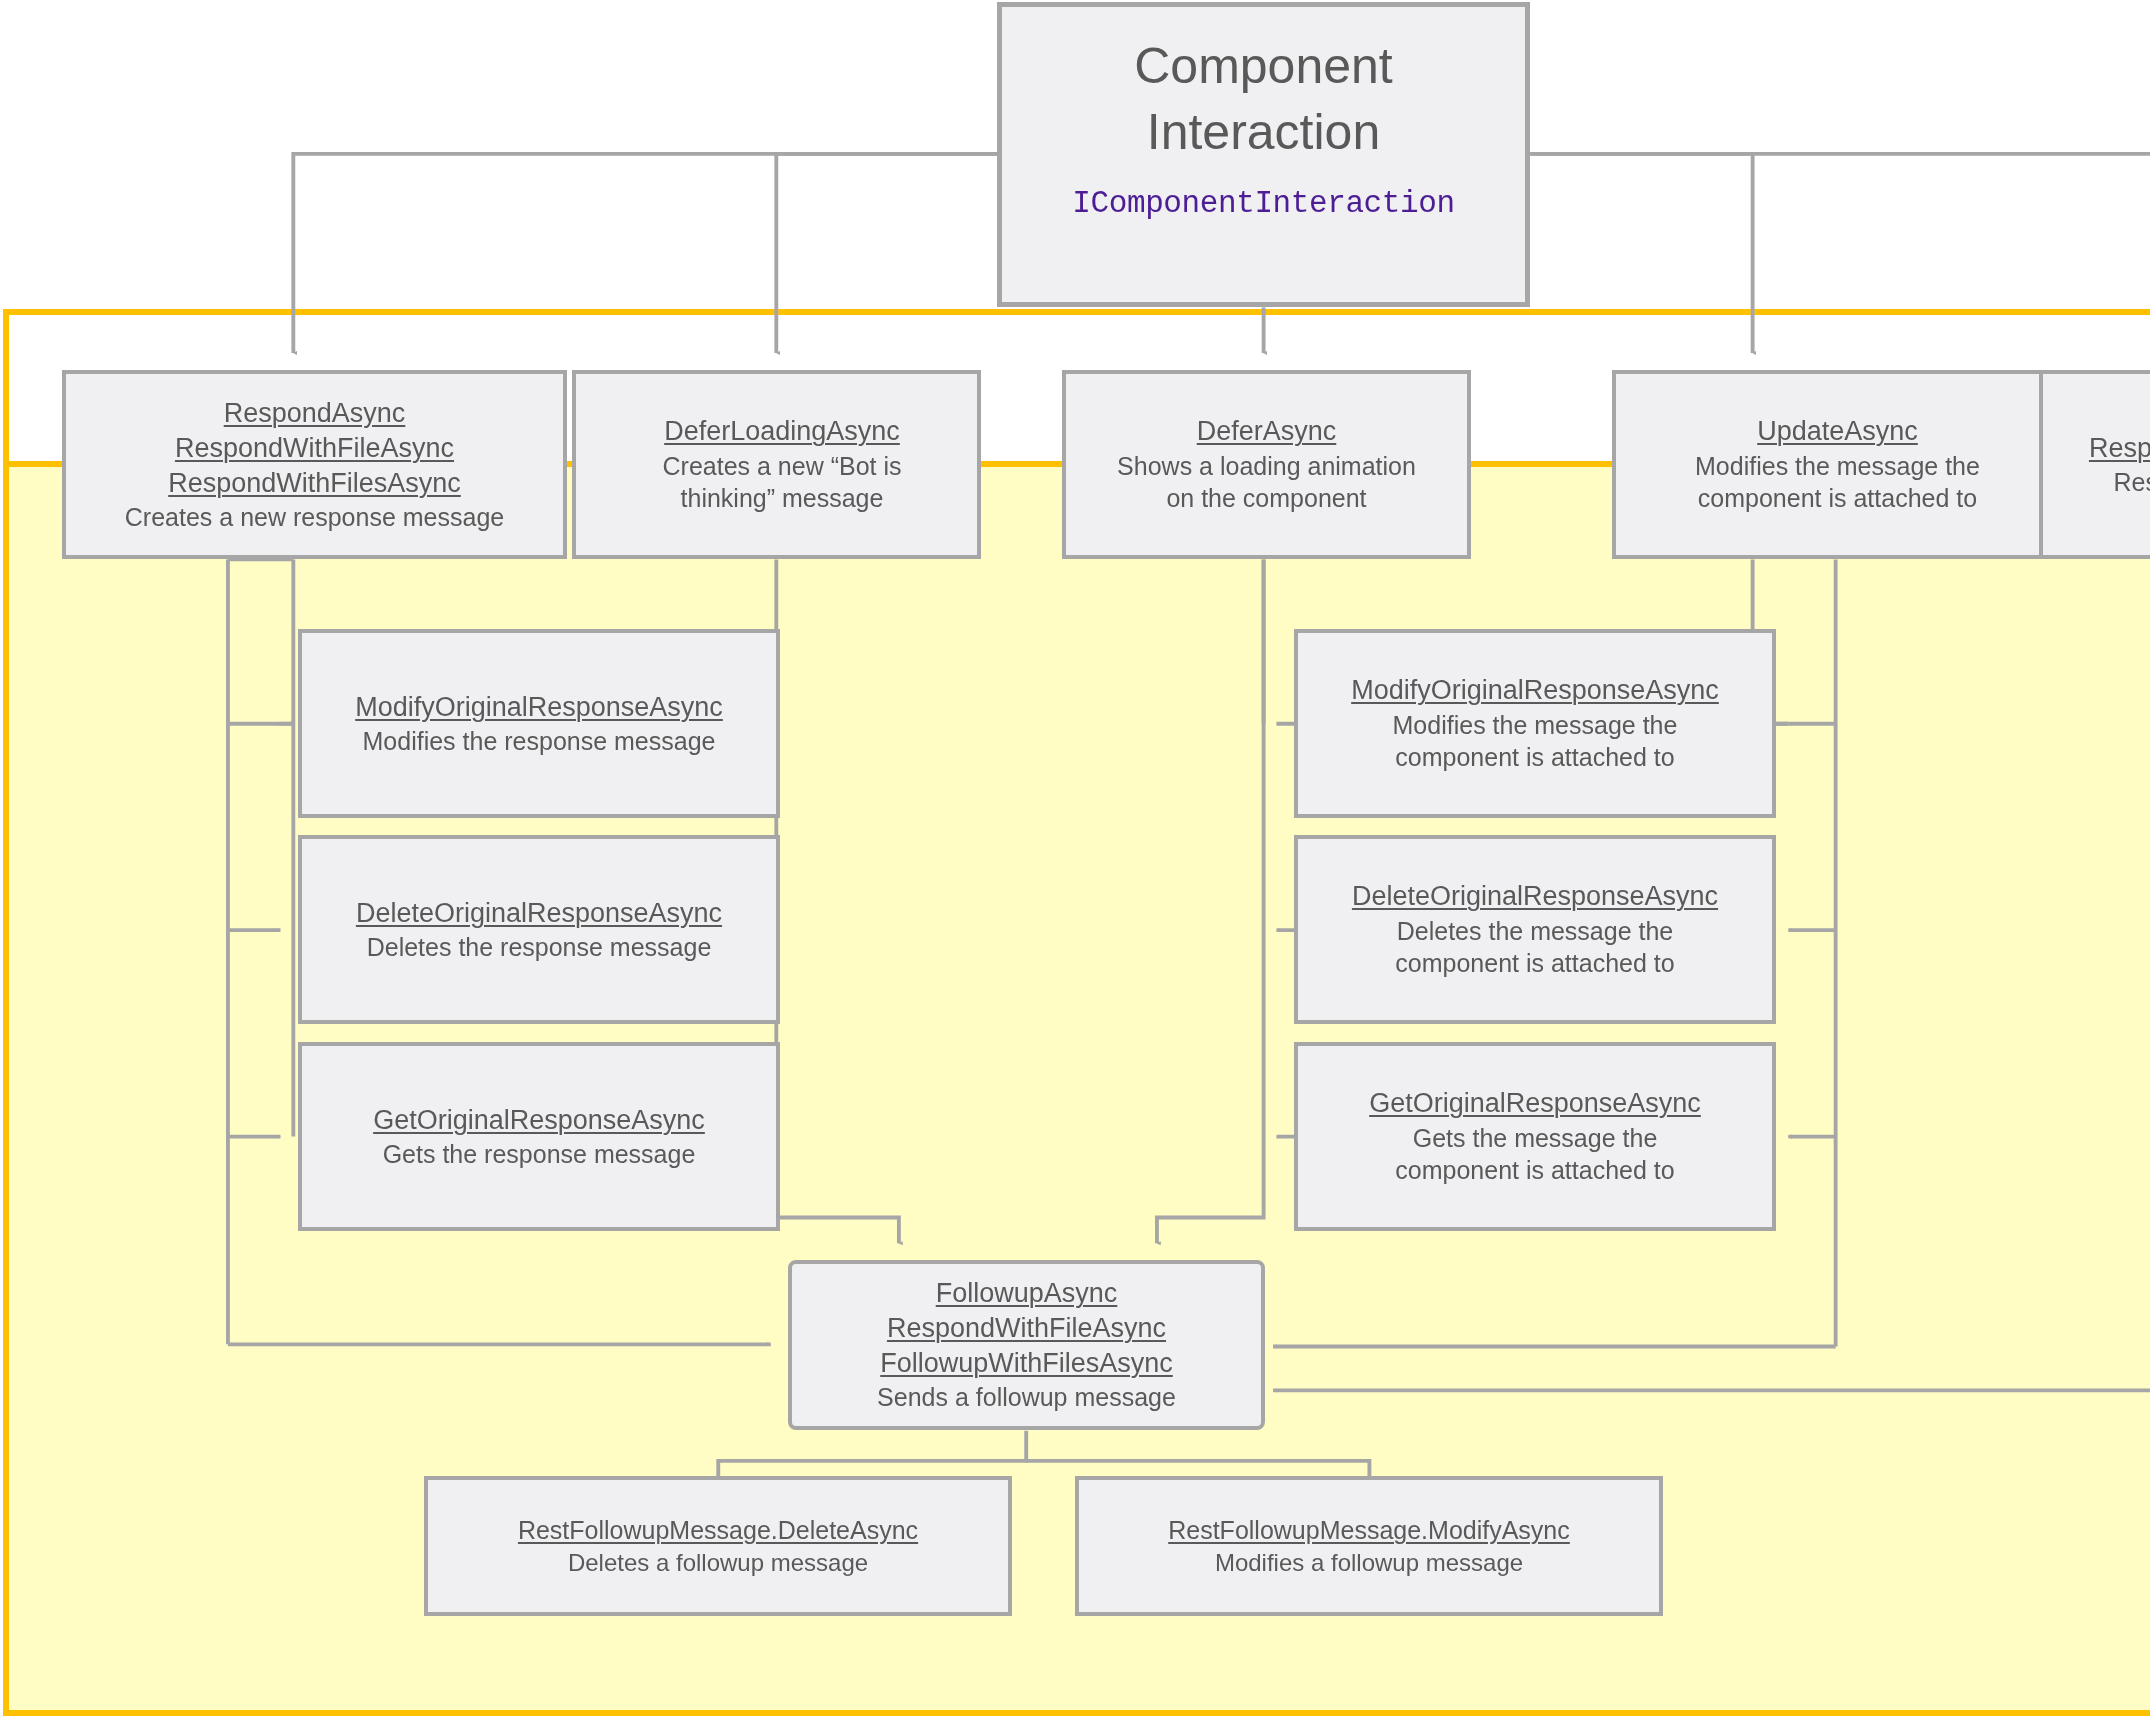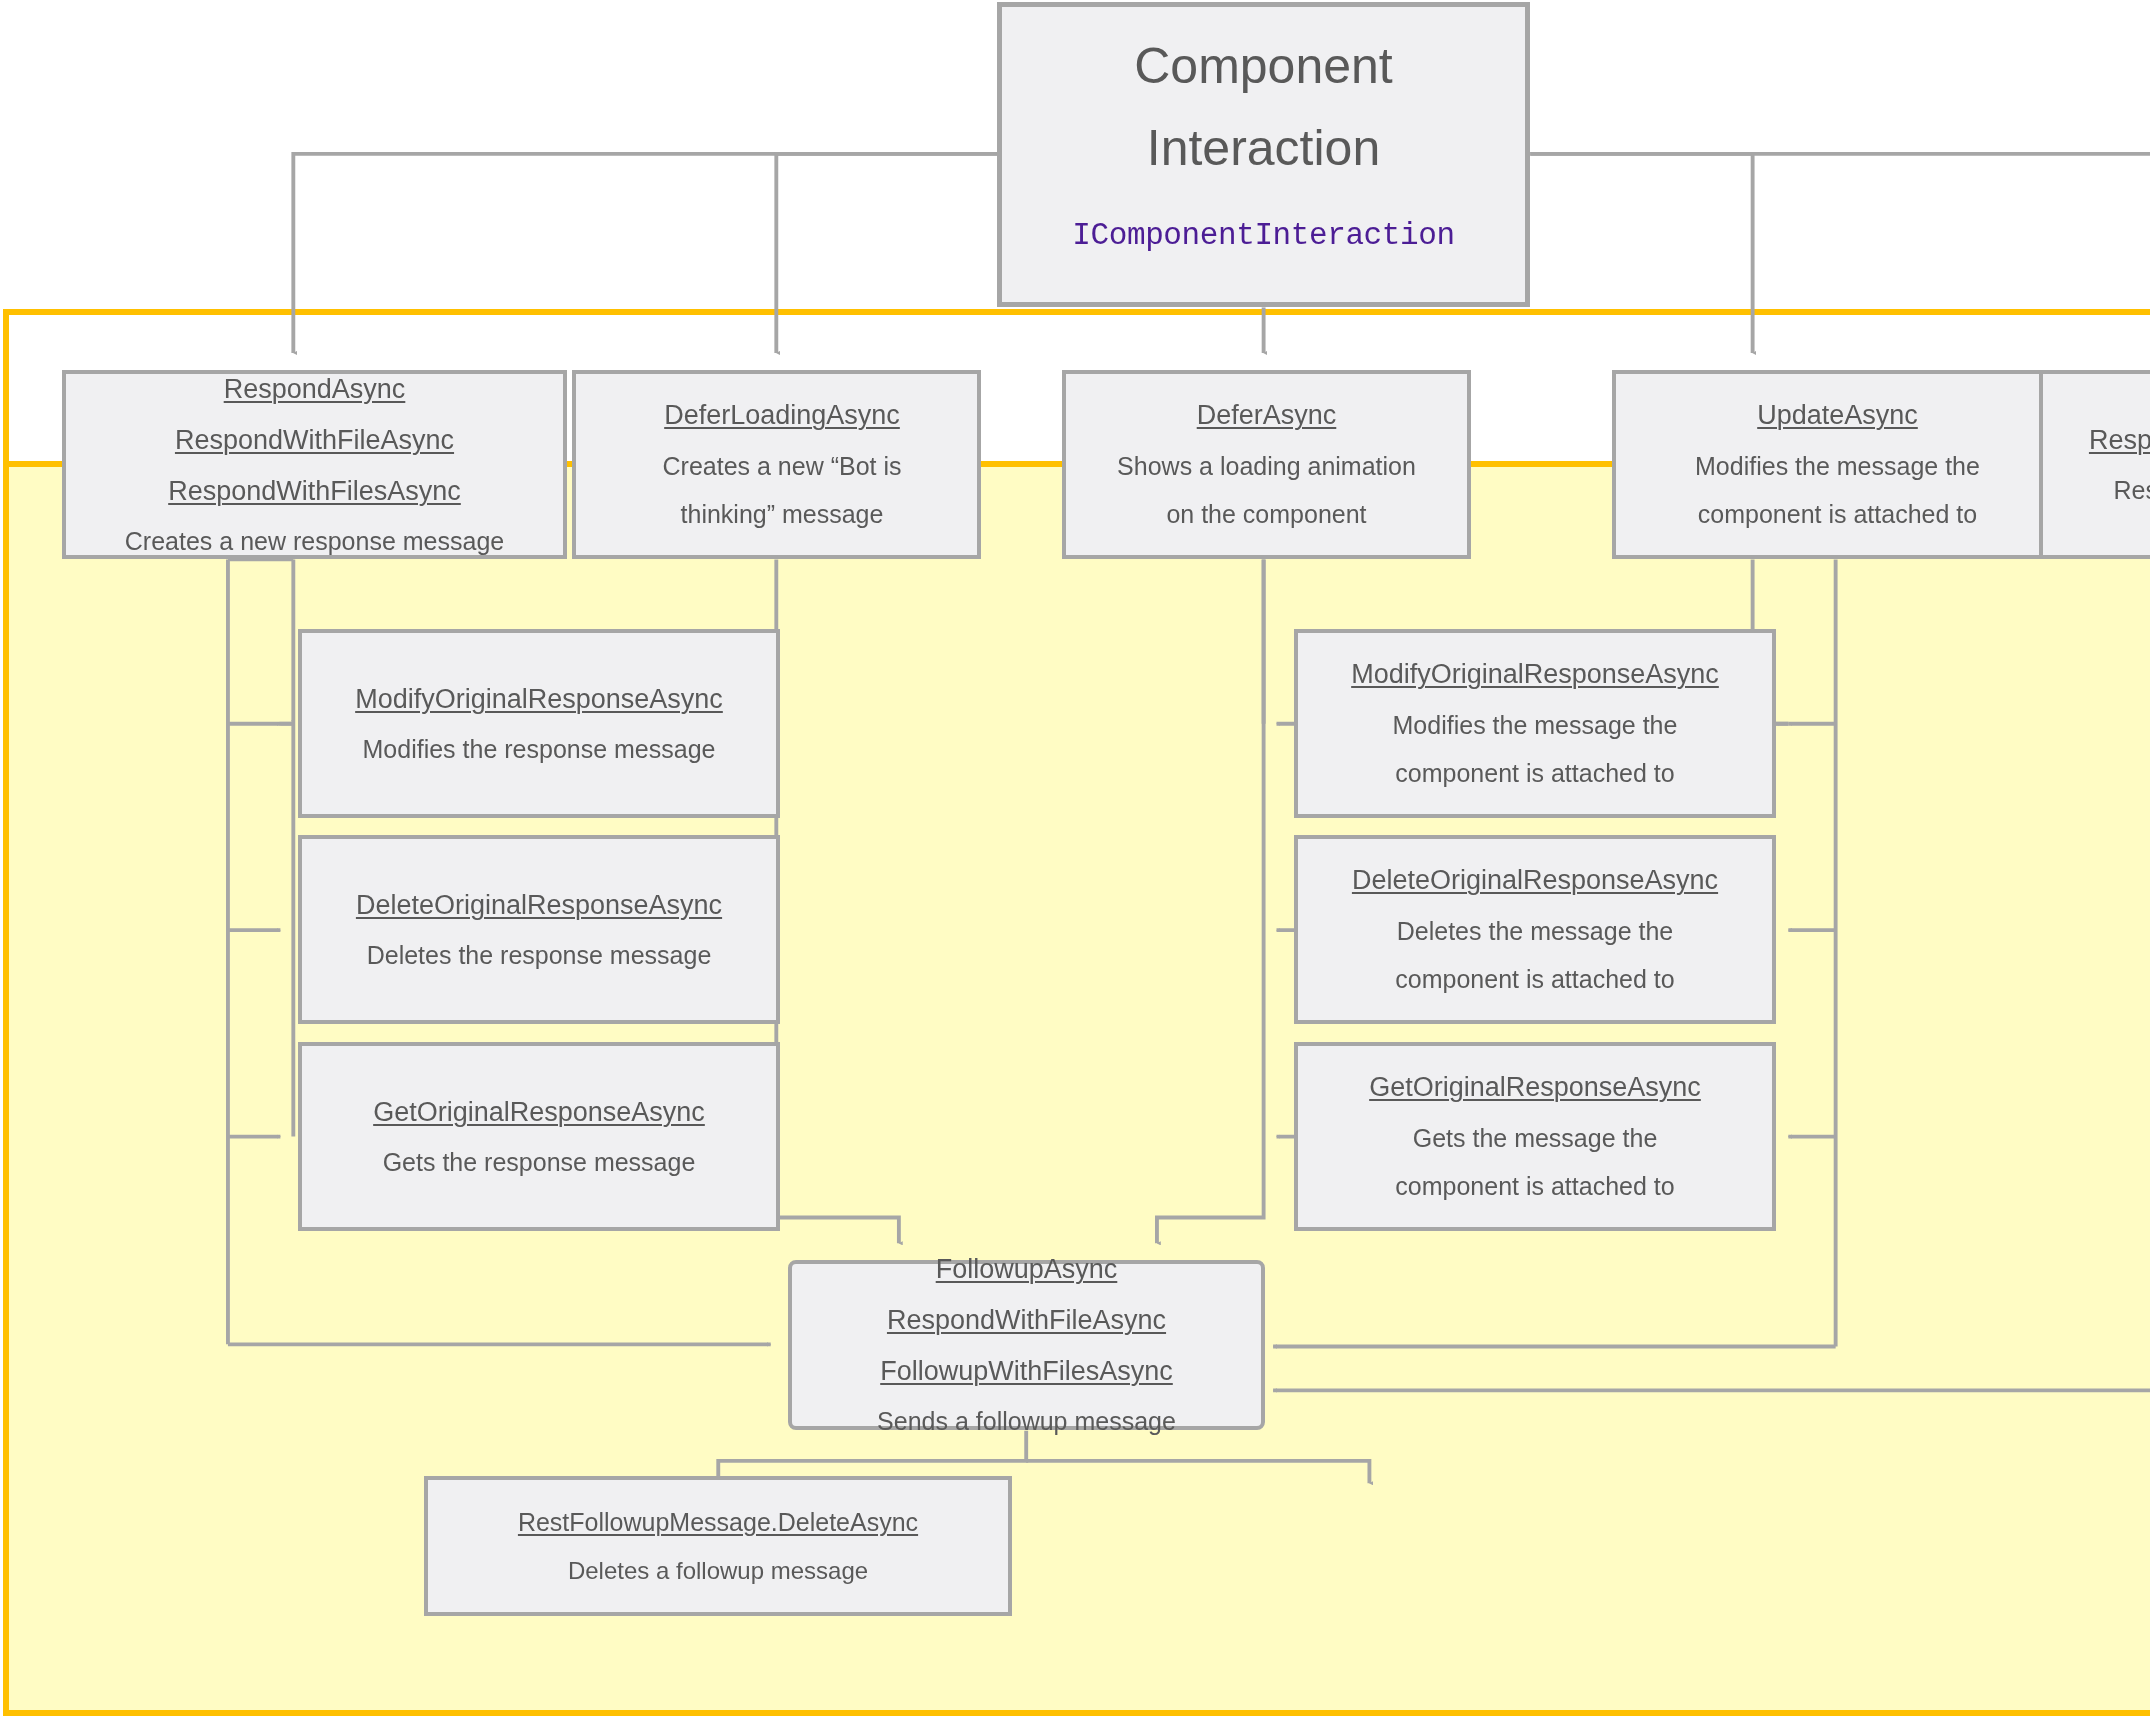--- a/index.html
+++ b/index.html
@@ -56,21 +56,20 @@
     box-sizing: border-box;
     background: #F0F0F2;
     border: 4.3px solid #A6A6A6;
     display: flex;
     flex-direction: column;
     align-items: center;
     justify-content: center;
     text-align: center;
     color: #595959;
     padding: 2.6px 6px;
-    gap: 16px;
   }
   .node .sig {
     text-decoration: underline;
     text-underline-offset: 2.6px;
     text-decoration-thickness: 1.7px;
     line-height: 1.30;
     white-space: nowrap;
   }
   .node .desc {
     line-height: 1.30;
@@ -273,15 +272,19 @@
     <div class="sig">FollowupAsync</div>
     <div class="sig">RespondWithFileAsync</div>
     <div class="sig">FollowupWithFilesAsync</div>
     <div class="desc">Sends a followup message</div>
   </div>
 
   <div class="node rest" id="n-rest-delete">
     <div class="sig">RestFollowupMessage.DeleteAsync</div>
     <div class="desc">Deletes a followup message</div>
   </div>
+  <div class="node rest" id="n-rest-modify">
+    <div class="sig">RestFollowupMessage.ModifyAsync</div>
+    <div class="desc">Modifies a followup message</div>
+  </div>
 
 </div>
 
 
 </body></html>

